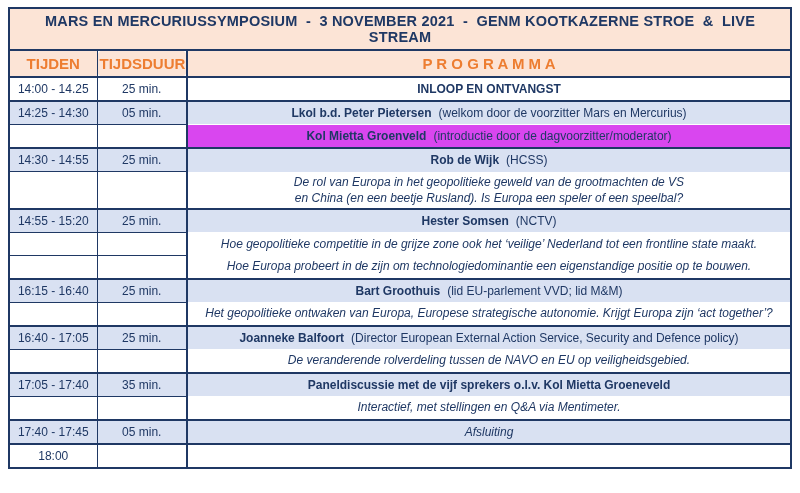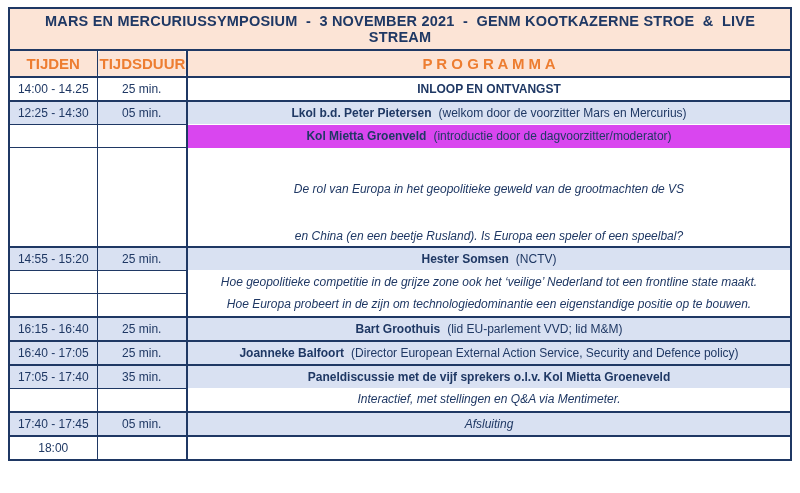--- a/index.html
+++ b/index.html
@@ -46,21 +46,21 @@
     line-height: 16px;
   }
   td.time { border-right: 1px solid #1F3864; }
   td.dur  { border-right: 2px solid #1F3864; }
   tr.block-start td { border-top: 2px solid #1F3864; }
   tr.cont td.time, tr.cont td.dur { border-top: 1px solid #1F3864; }
   tr.r-blue td { background: #D9E1F2; }
   tr.r-progblue td.prog { background: #d946ef; border-top: 1px solid #ffffff; }
   .b { font-weight: bold; white-space: pre-wrap; }
   .note { margin-left: 7px; white-space: pre-wrap; }
-  .it { font-style: italic; margin-top: 31px; }
+  .it { font-style: italic; }
 </style>
 </head>
 <body>
 
 <div class="wrap">
   <table>
     <colgroup>
       <col style="width:88px">
       <col style="width:90px">
       <col>
@@ -77,31 +77,36 @@
     </thead>
     <tbody>
 
       <tr class="block-start">
         <td class="time">14:00 - 14.25</td>
         <td class="dur">25 min.</td>
         <td class="prog"><span class="b">INLOOP EN ONTVANGST</span></td>
       </tr>
 
       <tr class="block-start r-blue">
-        <td class="time">12:25 - 14:30</td>
+        <td class="time">14:25 - 14:30</td>
         <td class="dur">05 min.</td>
         <td class="prog"><span class="b">Lkol b.d. Peter Pietersen</span><span class="note">(welkom door de voorzitter Mars en Mercurius)</span></td>
       </tr>
 
       <tr class="cont r-progblue">
         <td class="time"></td>
         <td class="dur"></td>
         <td class="prog"><span class="b">Kol Mietta Groenveld</span><span class="note">(introductie door de dagvoorzitter/moderator)</span></td>
       </tr>
 
+      <tr class="block-start r-blue">
+        <td class="time">14:30 - 14:55</td>
+        <td class="dur">25 min.</td>
+        <td class="prog"><span class="b">Rob de Wijk</span><span class="note">(HCSS)</span></td>
+      </tr>
 
       <tr class="cont">
         <td class="time"></td>
         <td class="dur"></td>
         <td class="prog">
           <div class="it">De rol van Europa in het geopolitieke geweld van de grootmachten de VS</div>
           <div class="it">en China (en een beetje Rusland). Is Europa een speler of een speelbal?</div>
         </td>
       </tr>
 
@@ -124,27 +129,37 @@
         <td class="prog"><span class="it">Hoe Europa probeert in de zijn om technologiedominantie een eigenstandige positie op te bouwen.</span></td>
       </tr>
 
 
       <tr class="block-start r-blue">
         <td class="time">16:15 - 16:40</td>
         <td class="dur">25 min.</td>
         <td class="prog"><span class="b">Bart Groothuis</span><span class="note">(lid EU-parlement VVD; lid M&amp;M)</span></td>
       </tr>
 
+      <tr class="cont">
+        <td class="time"></td>
+        <td class="dur"></td>
+        <td class="prog"><span class="it">Het geopolitieke ontwaken van Europa, Europese strategische autonomie. Krijgt Europa zijn ‘act together’?</span></td>
+      </tr>
 
       <tr class="block-start r-blue">
         <td class="time">16:40 - 17:05</td>
         <td class="dur">25 min.</td>
         <td class="prog"><span class="b">Joanneke Balfoort</span><span class="note">(Director European External Action Service, Security and Defence policy)</span></td>
       </tr>
 
+      <tr class="cont">
+        <td class="time"></td>
+        <td class="dur"></td>
+        <td class="prog"><span class="it">De veranderende rolverdeling tussen de NAVO en EU op veiligheidsgebied.</span></td>
+      </tr>
 
       <tr class="block-start r-blue">
         <td class="time">17:05 - 17:40</td>
         <td class="dur">35 min.</td>
         <td class="prog"><span class="b">Paneldiscussie met de vijf sprekers o.l.v. Kol Mietta Groeneveld</span></td>
       </tr>
 
       <tr class="cont">
         <td class="time"></td>
         <td class="dur"></td>

